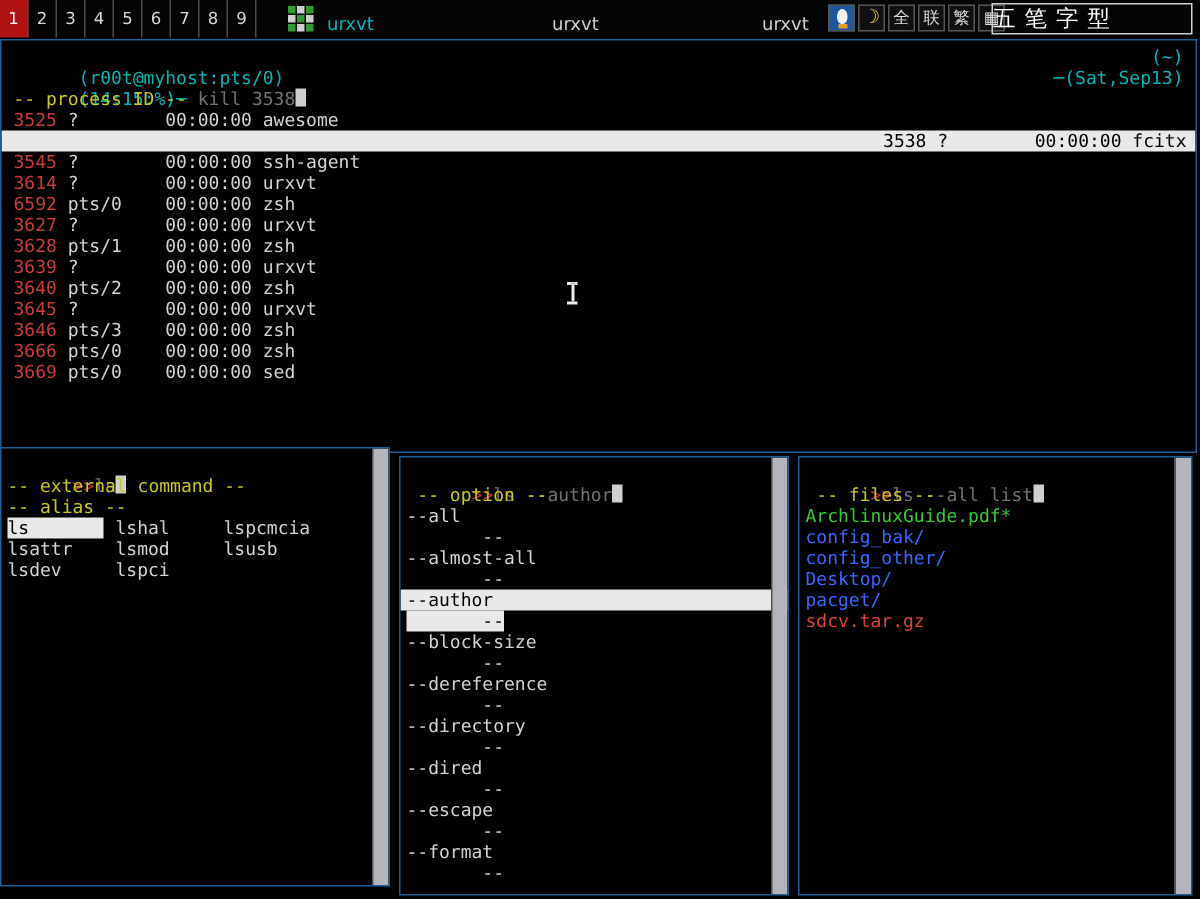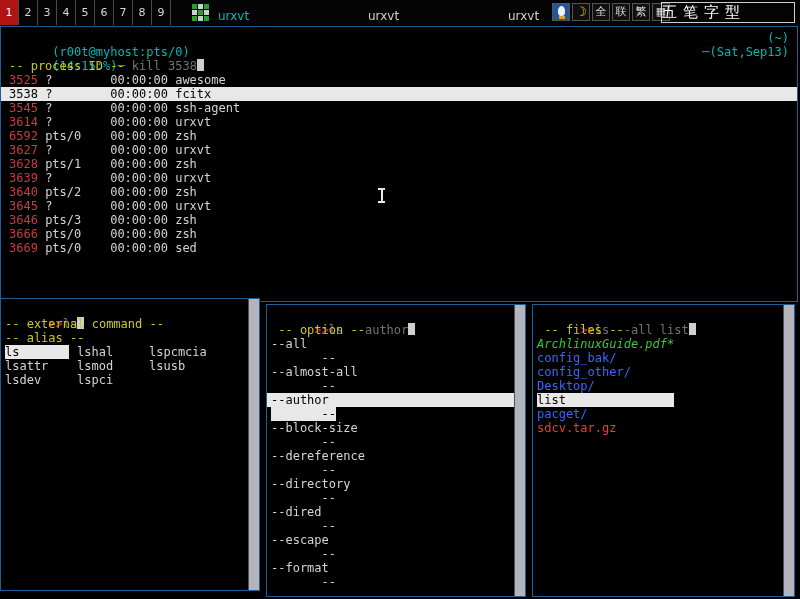--- a/index.html
+++ b/index.html
@@ -37,38 +37,38 @@
   .term{position:absolute;background:#000;border:1px solid var(--border-blue);box-sizing:border-box;
         font-size:12px;line-height:14px;color:#d4d4d4;overflow:hidden;}
   .tline{position:relative;height:14px;padding:0 6px 0 8px;white-space:pre;}
   .small .tline{padding:0 4px;}
   .right{position:absolute;right:8px;top:0;}
   .cy{color:var(--accent-cyan);}
   .yel{color:var(--header-yellow);}
   .wh{color:#737373;}
   .pr{color:var(--prompt-red);}
   .pid{color:var(--pid-red);}
-  .proc.sel{background:var(--selection-bg);color:#000;}
+  .proc.sel{background:var(--selection-bg);color:#000;text-align:right;}
   .proc.sel .pid{color:#000;}
   .cursor{display:inline-block;width:7px;height:12px;background:#cfcfcf;vertical-align:-1px;}
 
   #main-term{top:26px;left:0;width:798px;height:276px;padding-top:4px;}
   #term-left{top:298px;left:0;width:260px;height:293px;padding-top:4px;}
   #term-mid{top:304px;left:266px;width:260px;height:293px;padding-top:4px;}
   #term-right{top:304px;left:532px;width:263px;height:293px;padding-top:4px;}
 
   .scrollbar{position:absolute;top:0;right:0;width:10px;height:100%;background:#b4b4bc;border-left:1px solid #50505a;}
 
   .ccell{display:inline-block;width:72px;}
   .w9{display:inline-block;min-width:64px;}
   .selbg{background:var(--selection-bg);color:#000;}
   .sel-row{background:var(--selection-bg);color:#000;}
 
   .f-directory{color:var(--dir-blue);}
-  .f-executable{color:var(--exec-green);font-style:italic;}
+  .f-executable{color:var(--exec-green);}
   .f-archive{color:var(--archive-red);}
   .f-selected{display:inline-block;min-width:137px;background:var(--selection-bg);color:#000;}
 
   
   #mouse{position:absolute;left:377px;top:188px;width:9px;height:15px;pointer-events:none;}
   #mouse .stem{position:absolute;left:4px;top:1px;width:2px;height:13px;background:#ececec;box-shadow:0 0 1px #000;}
   #mouse .bar{position:absolute;left:1px;width:7px;height:2px;background:#ececec;box-shadow:0 0 1px #000;}
   #mouse .bar.top{top:0;}
   #mouse .bar.bot{bottom:0;}
 </style>
@@ -188,21 +188,20 @@
   <div id="term-right" class="term small">
     <div class="tline">
       <span class="pr">&gt;&gt;</span><span class="wh">ls --all list</span><span class="cursor"></span>
     </div>
     <div class="tline yel"> -- files --</div>
     <div id="file-list">
         <div class="tline"><span class="f-executable">ArchlinuxGuide.pdf*</span></div>
         <div class="tline"><span class="f-directory">config_bak/</span></div>
         <div class="tline"><span class="f-directory">config_other/</span></div>
         <div class="tline"><span class="f-directory">Desktop/</span></div>
-        <div class="tline"><span class="f-selected">list</span></div>
         <div class="tline"><span class="f-directory">pacget/</span></div>
         <div class="tline"><span class="f-archive">sdcv.tar.gz</span></div>
       </div>
     <div class="scrollbar"></div>
   </div>
 
   <div id="mouse">
     <div class="bar top"></div>
       <div class="stem"></div>
       <div class="bar bot"></div>

